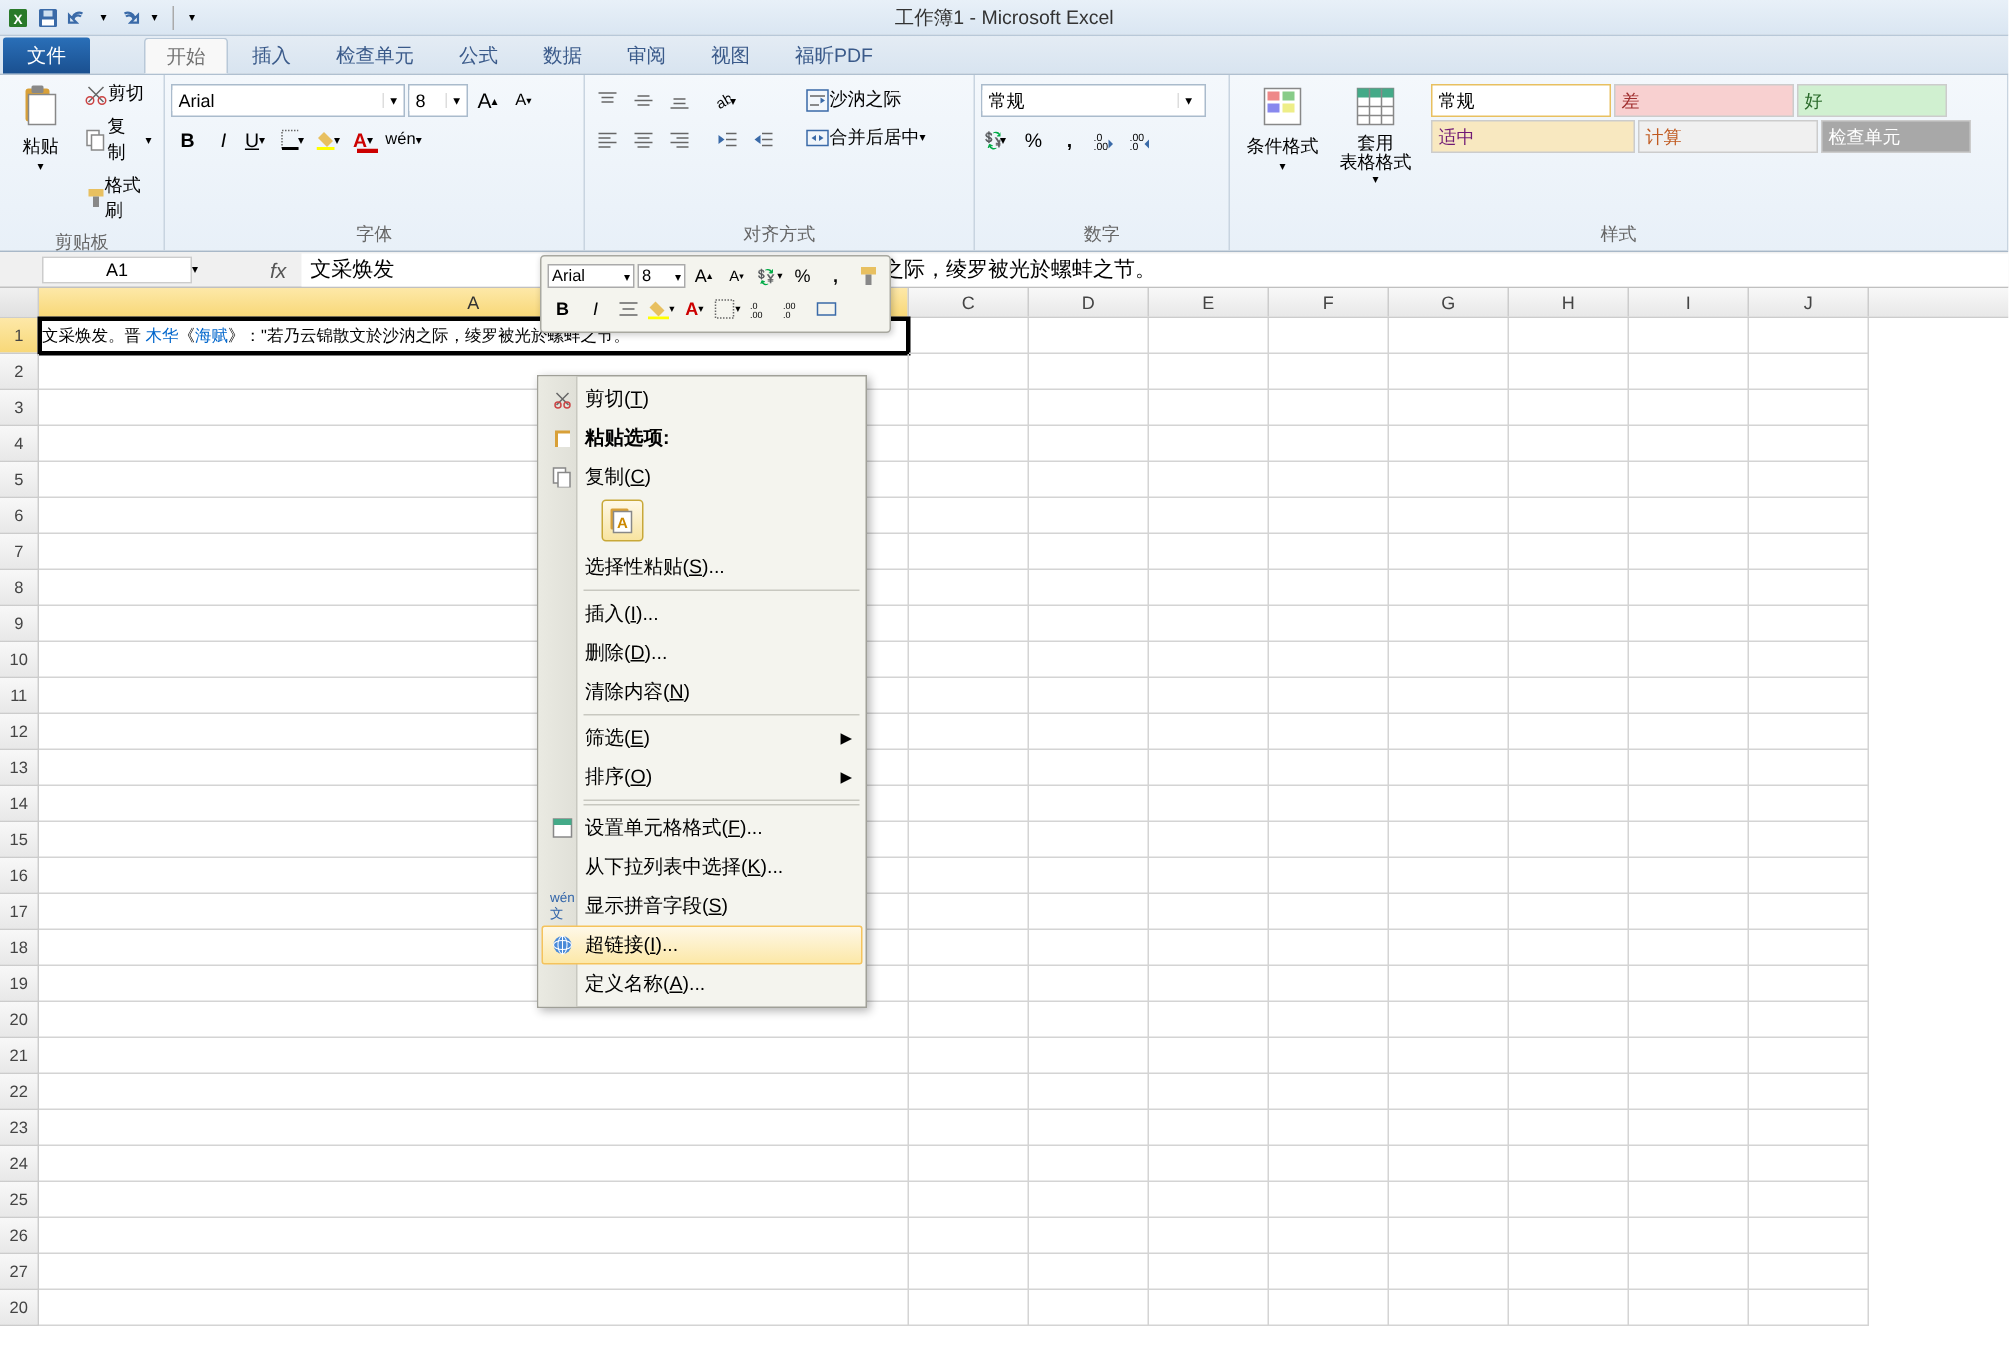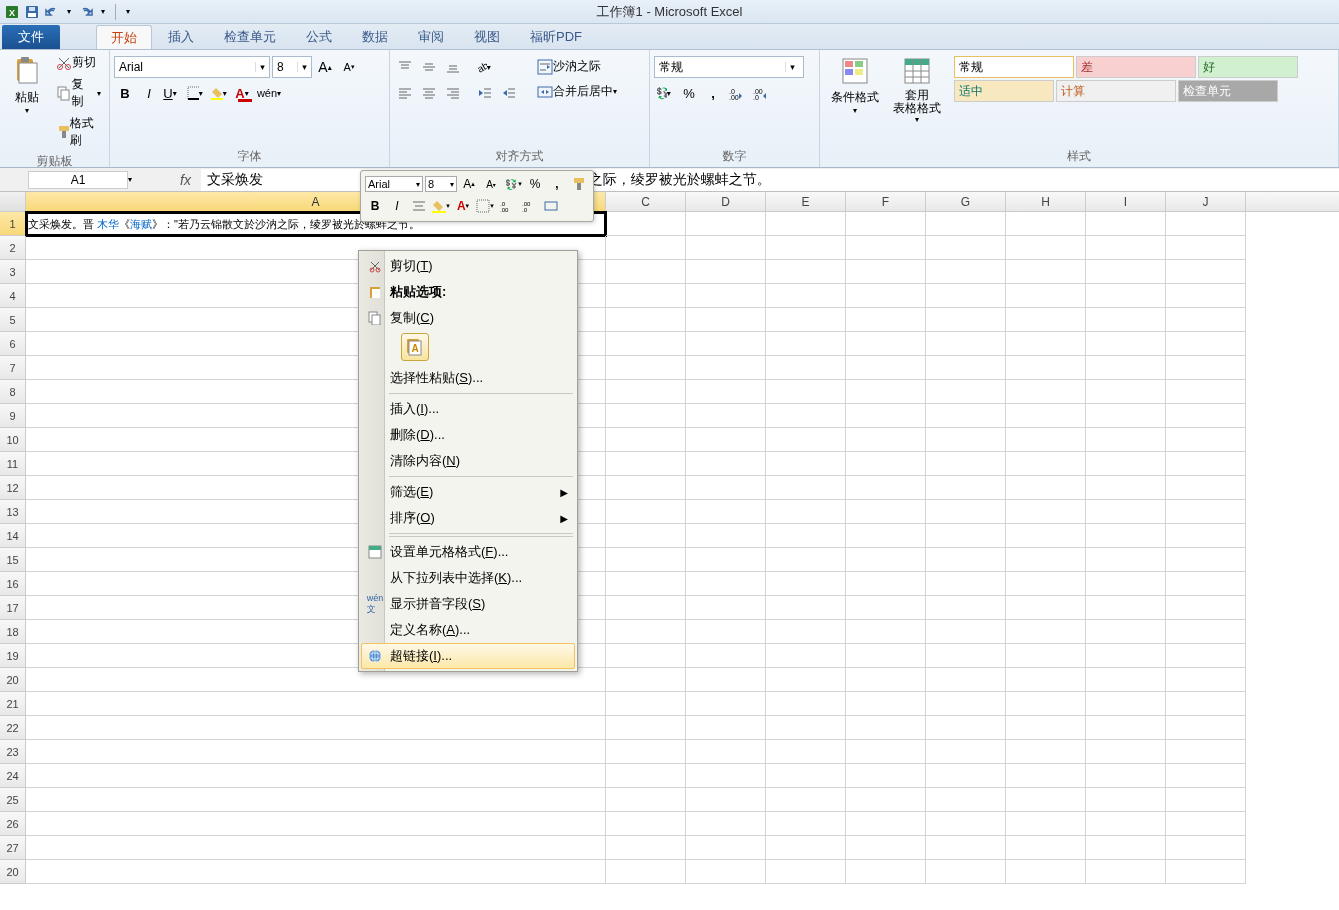--- a/index.html
+++ b/index.html
@@ -8,21 +8,21 @@
 
 .titlebar { height: 24px; background: linear-gradient(#e8f0f8, #dae6f2); display: flex; align-items: center; padding: 0 4px; border-bottom: 1px solid #b8c8d8; position: relative; }
 .qat { display: flex; align-items: center; gap: 4px; }
 .qat-icon { width: 16px; height: 16px; display: inline-flex; align-items: center; justify-content: center; cursor: pointer; }
 .title-text { position: absolute; left: 50%; transform: translateX(-50%); font-size: 13px; color: #333; }
 
 
 .ribbon-tabs { height: 26px; background: linear-gradient(#e4ecf4, #d8e4f0); display: flex; align-items: flex-end; border-bottom: 1px solid #b0c0d0; }
 .file-tab { background: linear-gradient(#2a6fb8, #1a5090); color: #fff; padding: 4px 16px; height: 24px; display: flex; align-items: center; font-size: 13px; border-radius: 2px 2px 0 0; margin-left: 2px; cursor: pointer; }
 .ribbon-tab { padding: 4px 14px; height: 24px; display: flex; align-items: center; font-size: 13px; color: #3a5a8a; cursor: pointer; border-radius: 3px 3px 0 0; margin: 0 1px; }
-.ribbon-tab.active { background: #f8f8f8; border: 1px solid #b8c8d8; border-bottom: none; color: #c2410c; margin-left: 36px; }
+.ribbon-tab.active { background: #f8f8f8; border: 1px solid #b8c8d8; border-bottom: none; color: #737373; margin-left: 36px; }
 
 
 .ribbon { height: 118px; background: linear-gradient(#f4f8fc, #e8f0f8); border-bottom: 1px solid #a8b8c8; display: flex; }
 .ribbon-group { border-right: 1px solid #c8d4e0; display: flex; flex-direction: column; padding: 2px 4px 0 4px; }
 .group-body { flex: 1; display: flex; align-items: flex-start; }
 .group-label { text-align: center; font-size: 12px; color: #666; padding: 2px 0; position: relative; }
 
 .big-btn { display: flex; flex-direction: column; align-items: center; padding: 2px 6px; cursor: pointer; border: 1px solid transparent; border-radius: 3px; }
 .big-icon { width: 32px; height: 32px; margin-bottom: 2px; }
 .small-btn { display: flex; align-items: center; padding: 1px 3px; cursor: pointer; border: 1px solid transparent; border-radius: 2px; font-size: 12px; }
@@ -395,21 +395,21 @@
 表格格式</span>
           <span style="font-size:8px">▾</span>
       </div>
       <div style="display:flex;flex-direction:column;gap:2px;padding-top:4px;margin-left:6px">
         <div style="display:flex;gap:2px">
           <div class="style-cell" style="width:120px;border-color:#e8c060;background:#fff">常规</div>
           <div class="style-cell" style="width:120px;background:#f8d0d0;color:#a03030">差</div>
           <div class="style-cell" style="width:100px;background:#d0f0d0;color:#2a6a2a">好</div>
         </div>
         <div style="display:flex;gap:2px">
-          <div class="style-cell" style="width:100px;background:#f8e8c0;color:#0f766e">适中</div>
+          <div class="style-cell" style="width:136px;background:#f8e8c0;color:#701a75">适中</div>
           <div class="style-cell" style="width:120px;background:#f0f0f0;color:#c05a20">计算</div>
           <div class="style-cell" style="width:100px;background:#a8a8a8;color:#fff">检查单元</div>
         </div>
       </div>
     </div>
     <div class="group-label">样式</div>
   </div>
 
 </div>
 
@@ -937,28 +937,28 @@
     </div>
     <div class="cm-item">
       <span>从下拉列表中选择(<u class="acc">K</u>)...</span>
     </div>
     <div class="cm-item">
       <span class="cm-icon">
           <span style="font-size:9px;color:#36a">wén<br>文</span>
         </span>
       <span>显示拼音字段(<u class="acc">S</u>)</span>
     </div>
-    <div class="cm-item">
-      <span>定义名称(<u class="acc">A</u>)...</span>
-    </div>
     <div class="cm-item hover">
       <span class="cm-icon">
           <svg width="14" height="14">
             <circle cx="7" cy="7" r="6" fill="#4a8ad8"></circle>
             <ellipse cx="7" cy="7" rx="6" ry="3" fill="none" stroke="#fff" stroke-width="0.7"></ellipse>
             <line x1="7" y1="1" x2="7" y2="13" stroke="#fff" stroke-width="0.7"></line>
             <ellipse cx="7" cy="7" rx="3" ry="6" fill="none" stroke="#fff" stroke-width="0.7"></ellipse>
           </svg>
         </span>
       <span>超链接(<u class="acc">I</u>)...</span>
     </div>
+    <div class="cm-item">
+      <span>定义名称(<u class="acc">A</u>)...</span>
+    </div>
   </div>
 </div>
 
 </body></html>

